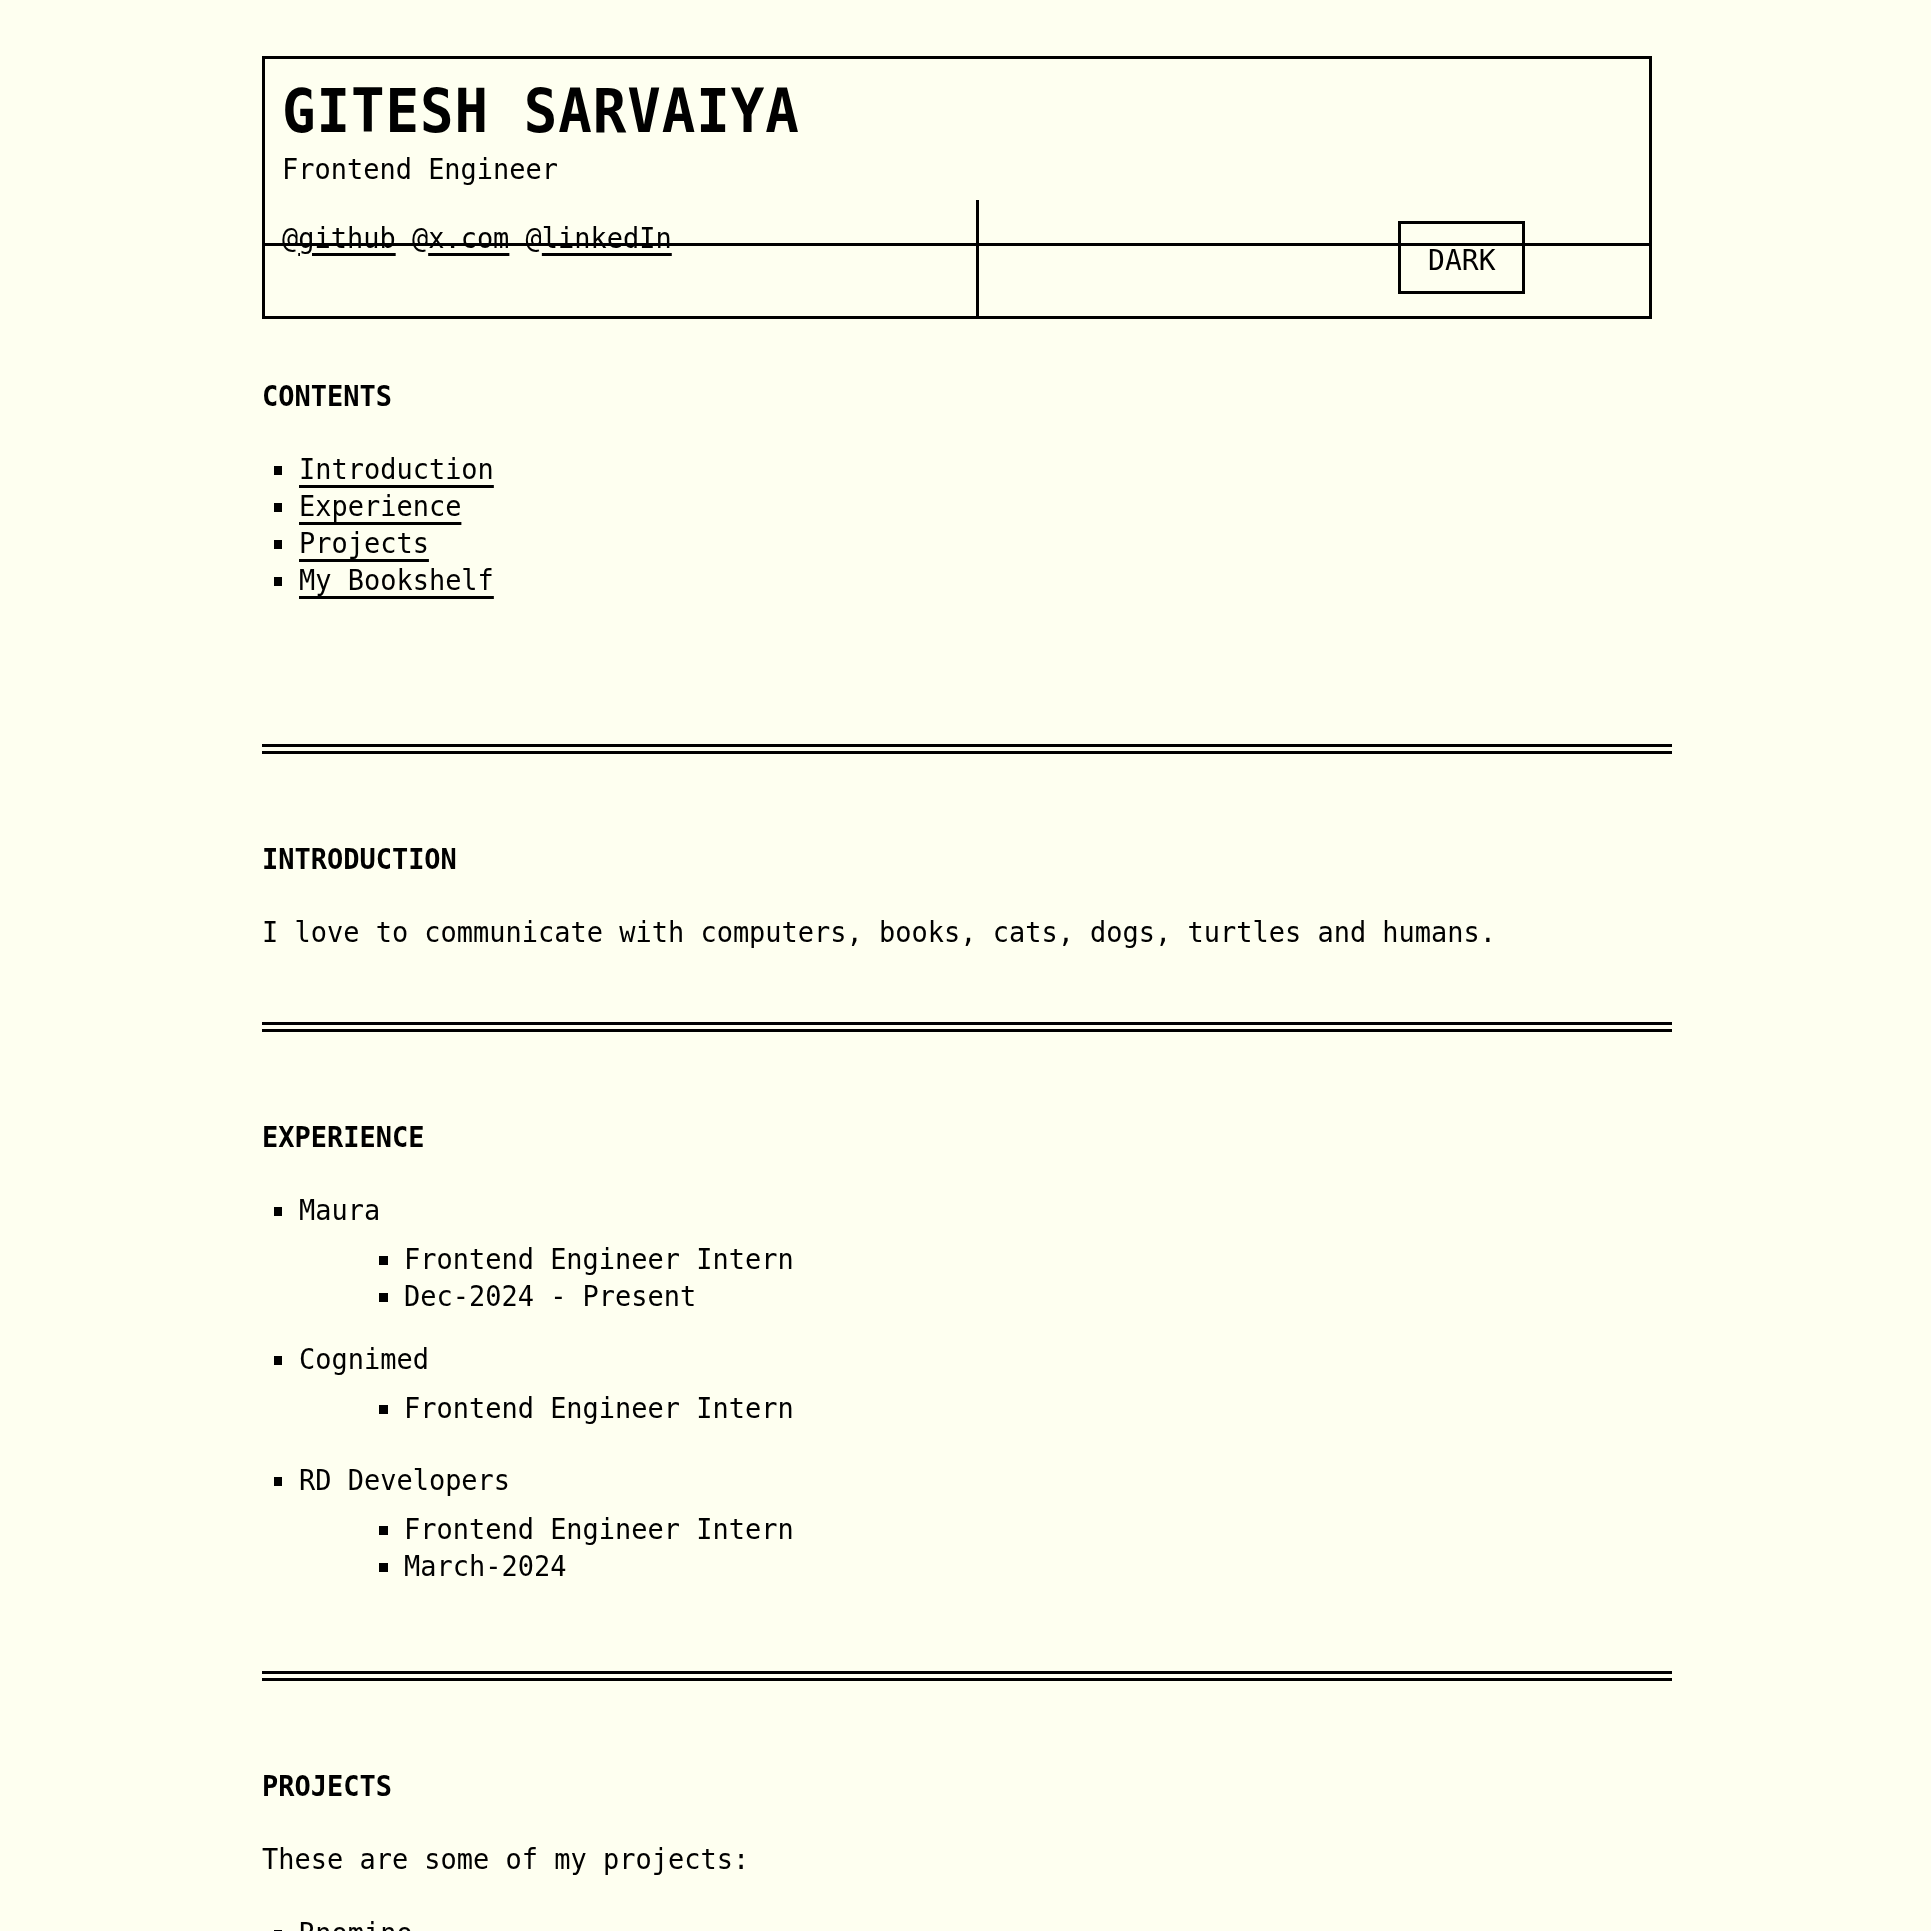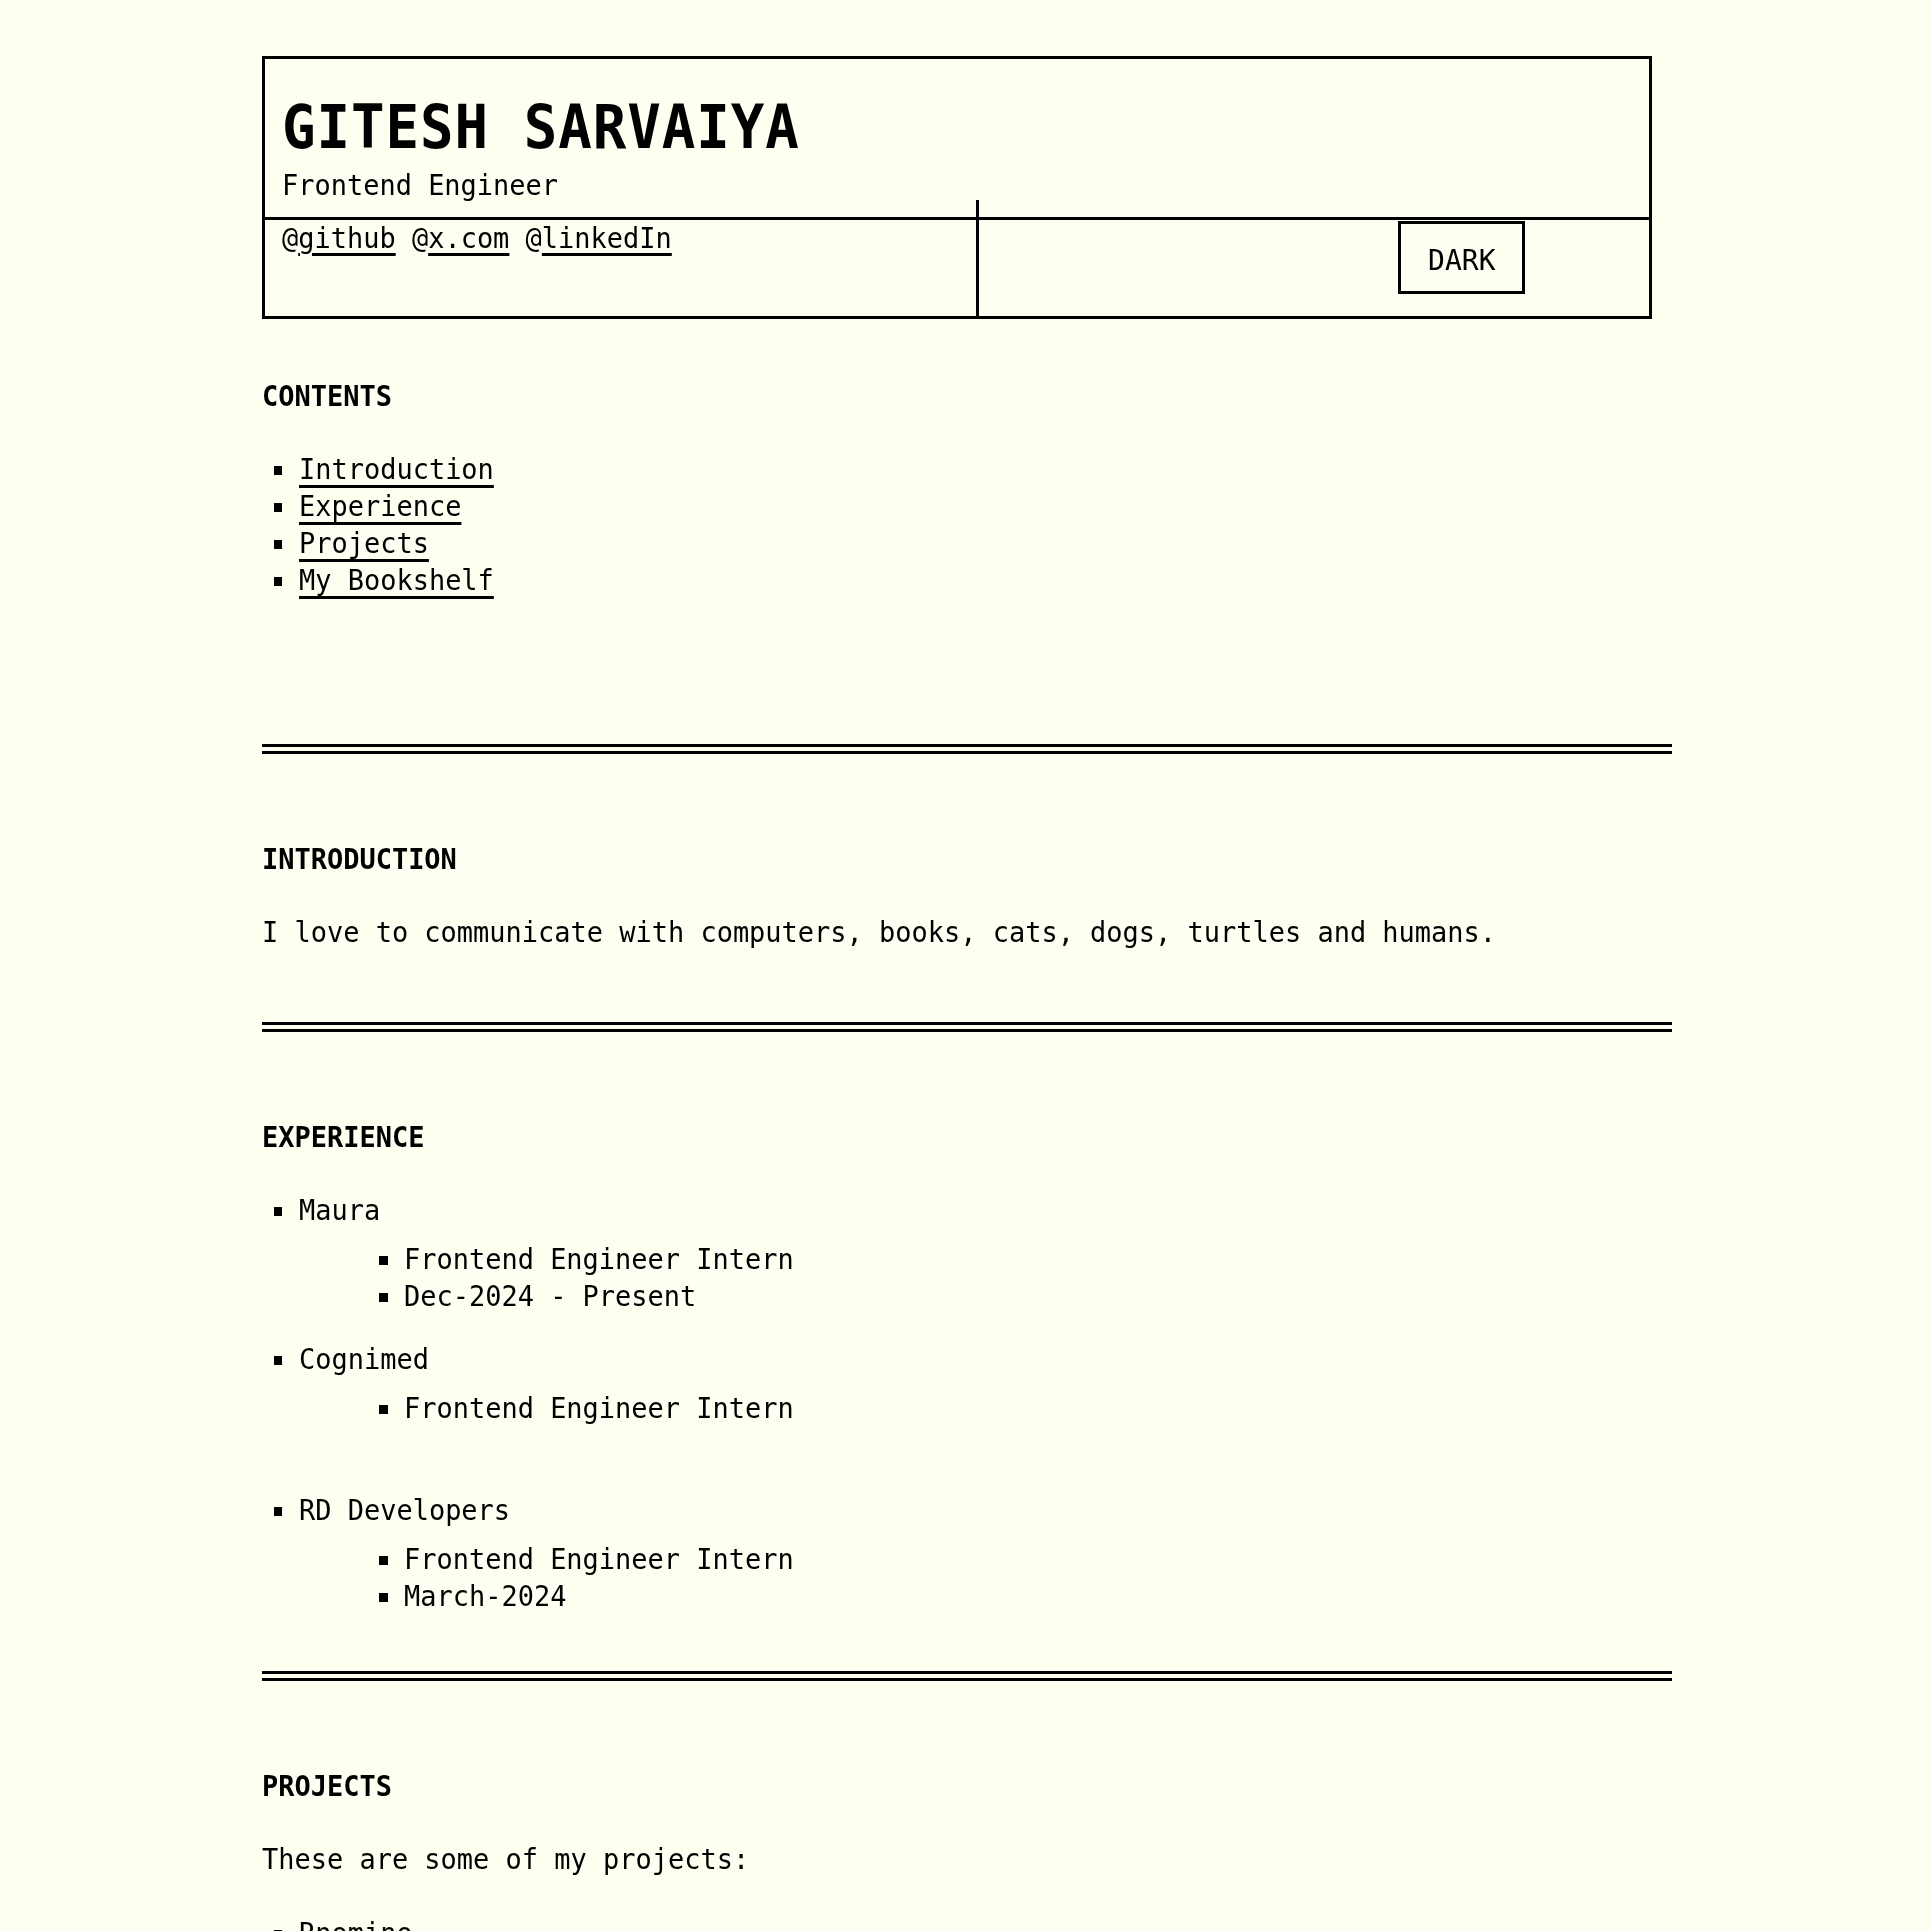--- a/index.html
+++ b/index.html
@@ -10,22 +10,22 @@
     font-family: "DejaVu Sans Mono", "Liberation Mono", monospace;
     font-size: 29px;
     position: relative;
   }
   .page { position: absolute; left: 262px; top: 0; width: 1410px; }
   .header {
     position: absolute; left: 0; top: 56px; width: 1390px; height: 263px;
     border: 3.9px solid #000; box-sizing: border-box;
   }
   .header .top {
-    position: absolute; left: 0; top: 0; right: 0; height: 145px;
-    border-bottom: 3.9px solid #000; box-sizing: border-box; margin-top: 16px;
+    position: absolute; left: 0; top: 0; right: 0; height: 187px;
+    border-bottom: 3.9px solid #000; box-sizing: border-box;
   }
   .name {
     position: absolute; left: 17.4px; top: 13.5px;
     font-size: 60px; font-weight: bold; letter-spacing: 1px; margin: 0;
     line-height: 77px; transform: scaleX(0.93); transform-origin: left;
   }
   .role { position: absolute; left: 17.4px; top: 91px; font-size: 29px; line-height: 39px; transform: scaleX(0.93); transform-origin: left; }
   .row { position: absolute; left: 0; top: 141px; right: 0; bottom: 0; }
   .cell { position: absolute; top: 0; bottom: 0; box-sizing: border-box; }
   .cell.socials { left: 0; width: 714px; border-right: 3.9px solid #000; }
@@ -102,21 +102,21 @@
       </ul>
     </li>
   </ul>
   <ul class="list" style="top:1341px">
     <li><span class="txt">Cognimed</span>
       <ul class="sub">
         <li><span class="txt">Frontend Engineer Intern</span></li>
       </ul>
     </li>
   </ul>
-  <ul class="list" style="top:1492px">
+  <ul class="list" style="top:1462px">
     <li><span class="txt">RD Developers</span>
       <ul class="sub">
         <li><span class="txt">Frontend Engineer Intern</span></li>
         <li><span class="txt">March-2024</span></li>
       </ul>
     </li>
   </ul>
 
   <div class="sep" style="top:1671px"></div>
 

